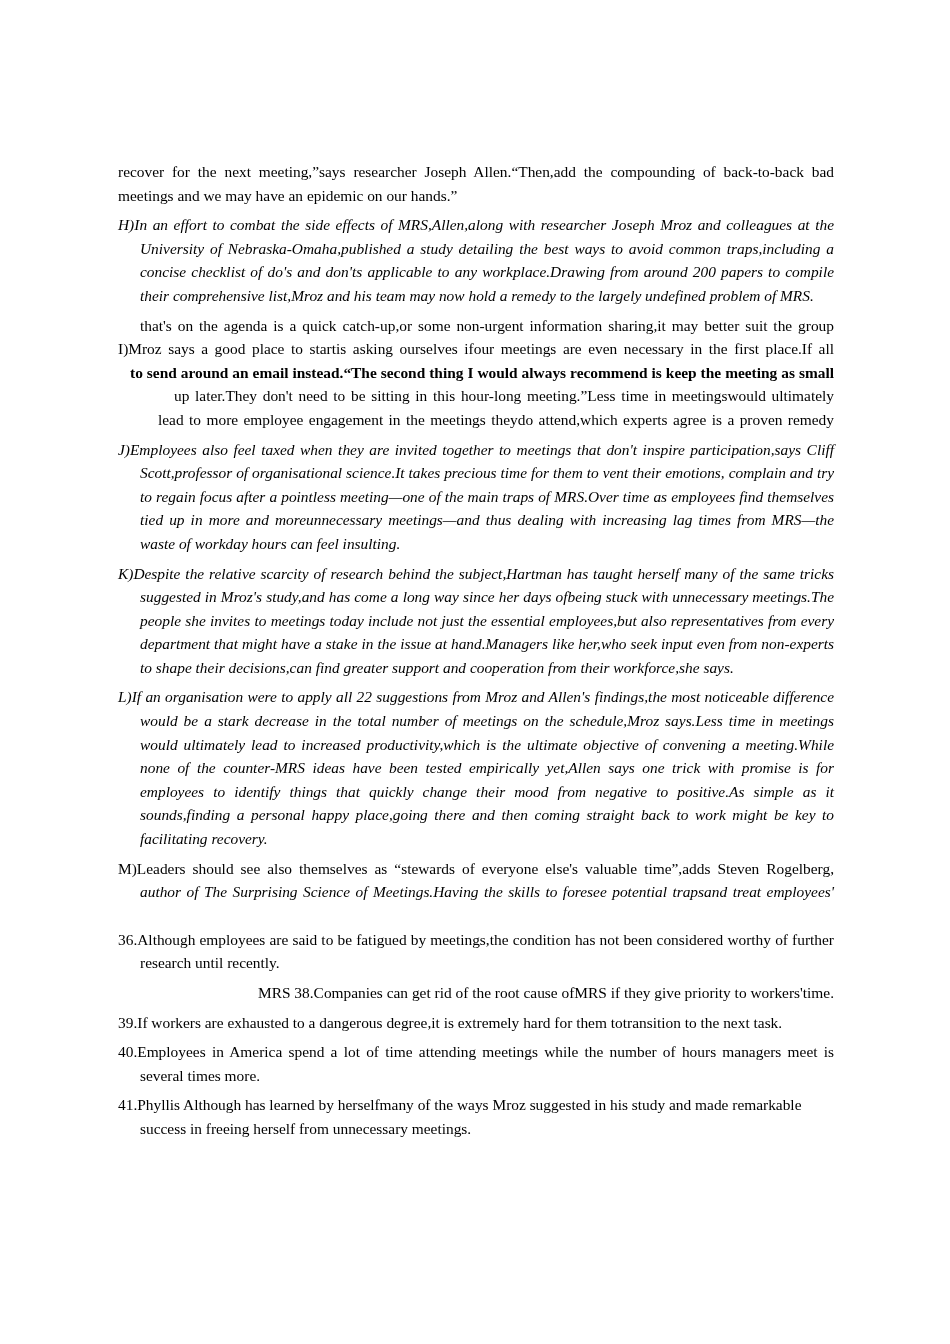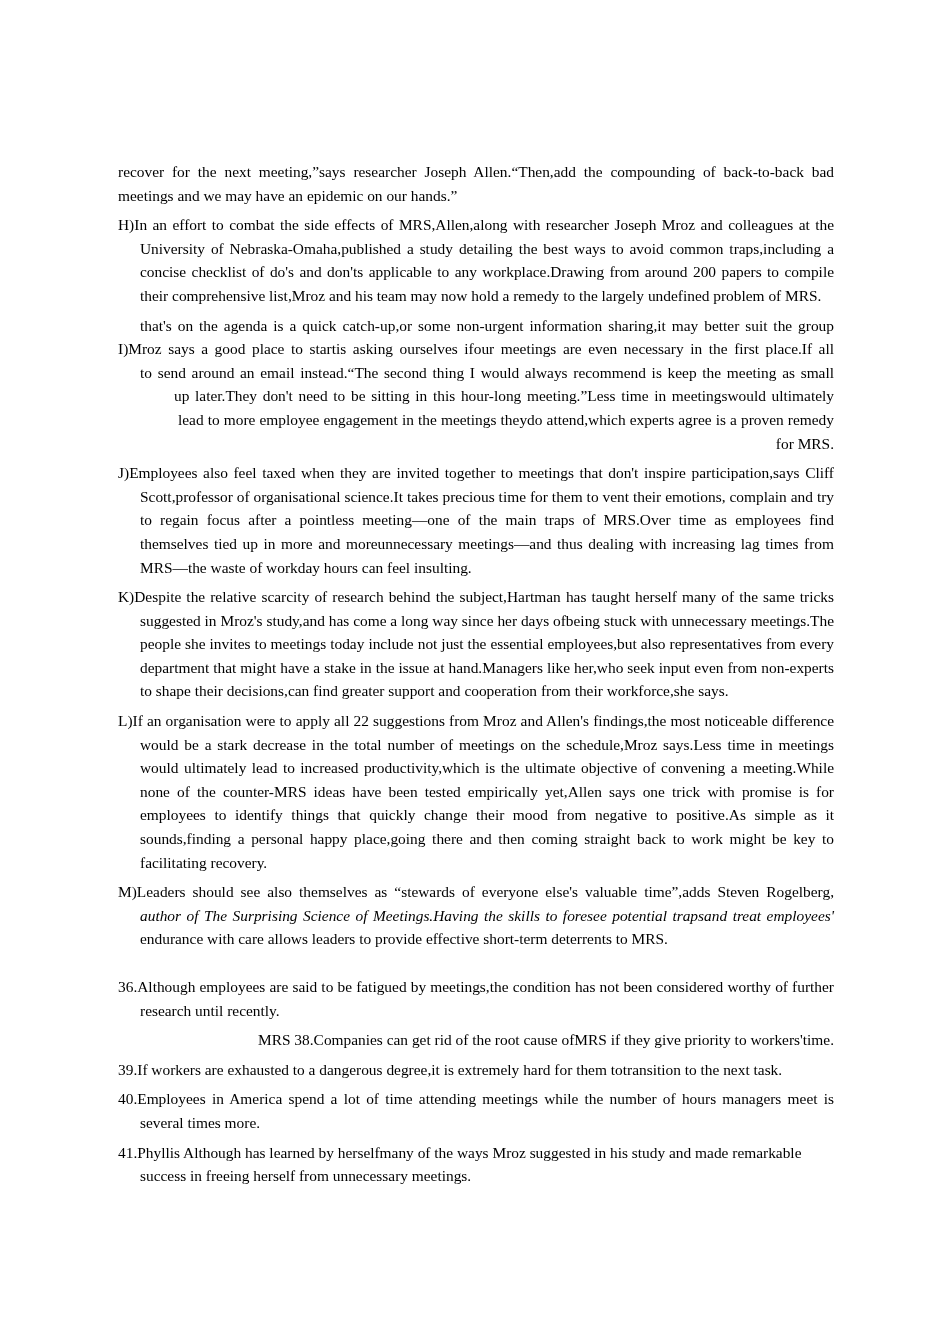--- a/index.html
+++ b/index.html
@@ -41,20 +41,21 @@
   }
   
   .cont {
     padding-left: 0;
     text-indent: 0;
   }
   
   .lettered {
     padding-left: 22px;
     text-indent: -22px;
+    font-style: italic;
   }
   
   .numbered {
     padding-left: 22px;
     text-indent: -22px;
     text-align: justify;
   }
   .numbered.noindent {
     padding-left: 0;
     text-indent: 0;
@@ -80,62 +81,60 @@
     text-align: justify;
     text-align-last: justify;
     white-space: normal;
   }
   .stair .l.last {
     text-align: right;
     text-align-last: right;
   }
   .i0 { margin-left: 0; }
   .i1 { margin-left: 22px; }
-  .i2 { margin-left: 22px; }
+  .i2 { margin-left: 12px; font-weight: bold; }
   .i3 { margin-left: 44px; }
   .i4 { margin-left: 56px; }
-  .i5 { margin-left: 60px; }
+  .i5 { margin-left: 40px; }
 </style>
 </head>
 <body>
 
 <div class="page">
   <div class="content">
 
     <p class="para cont">recover for the next meeting,”says researcher Joseph Allen.“Then,add the compounding of back-to-back bad meetings and we may have an epidemic on our hands.”</p>
 
     <p class="para lettered">
       <span>H)</span><span>In an effort to combat the side effects of MRS,Allen,along with researcher Joseph Mroz and colleagues at the University of Nebraska-Omaha,published a study detailing the best ways to avoid common traps,including a concise checklist of do's and don'ts applicable to any workplace.Drawing from around 200 papers to compile their comprehensive list,Mroz and his team may now hold a remedy to the largely undefined problem of MRS.</span>
     </p>
 
     <div class="stair">
       <span class="l i1">that's on the agenda is a quick catch-up,or some non-urgent information sharing,it may better suit the group</span>
       <span class="l i0"><span>I)</span><span>Mroz says a good place to startis asking ourselves ifour meetings are even necessary in the first place.If all</span></span>
       <span class="l i2">to send around an email instead.“The second thing I would always recommend is keep the meeting as small</span>
       <span class="l i4">up later.They don't need to be sitting in this hour-long meeting.”Less time in meetingswould ultimately</span>
       <span class="l i5">lead to more employee engagement in the meetings theydo attend,which experts agree is a proven remedy</span>
-      <span class="l last">for MRS.</span>
     </div>
 
     <p class="para lettered">
       <span>J)</span><span>Employees also feel taxed when they are invited together to meetings that don't inspire participation,says Cliff Scott,professor of organisational science.It takes precious time for them to vent their emotions, complain and try to regain focus after a pointless meeting—one of the main traps of MRS.Over time as employees find themselves tied up in more and moreunnecessary meetings—and thus dealing with increasing lag times from MRS—the waste of workday hours can feel insulting.</span>
     </p>
 
     <p class="para lettered">
       <span>K)</span><span>Despite the relative scarcity of research behind the subject,Hartman has taught herself many of the same tricks suggested in Mroz's study,and has come a long way since her days ofbeing stuck with unnecessary meetings.The people she invites to meetings today include not just the essential employees,but also representatives from every department that might have a stake in the issue at hand.Managers like her,who seek input even from non-experts to shape their decisions,can find greater support and cooperation from their workforce,she says.</span>
     </p>
 
     <p class="para lettered">
       <span>L)</span><span>If an organisation were to apply all 22 suggestions from Mroz and Allen's findings,the most noticeable difference would be a stark decrease in the total number of meetings on the schedule,Mroz says.Less time in meetings would ultimately lead to increased productivity,which is the ultimate objective of convening a meeting.While none of the counter-MRS ideas have been tested empirically yet,Allen says one trick with promise is for employees to identify things that quickly change their mood from negative to positive.As simple as it sounds,finding a personal happy place,going there and then coming straight back to work might be key to facilitating recovery.</span>
     </p>
 
     <div class="stair">
       <span class="l i0"><span>M)</span><span>Leaders should see also themselves as “stewards of everyone else's valuable time”,adds Steven Rogelberg,</span></span>
       <span class="l i1 it">author of The Surprising Science of Meetings.Having the skills to foresee potential trapsand treat employees'</span>
-      <span class="l i1" style="text-align:left;text-align-last:left;">endurance with care allows leaders to provide effective short-term deterrents to MRS.</span>
     </div>
 
 
     <div class="sp-before-numbers"></div>
 
     <p class="para numbered">
       <span>36.</span><span>Although employees are said to be fatigued by meetings,the condition has not been considered worthy of further research until recently.</span>
     </p>
 
 

